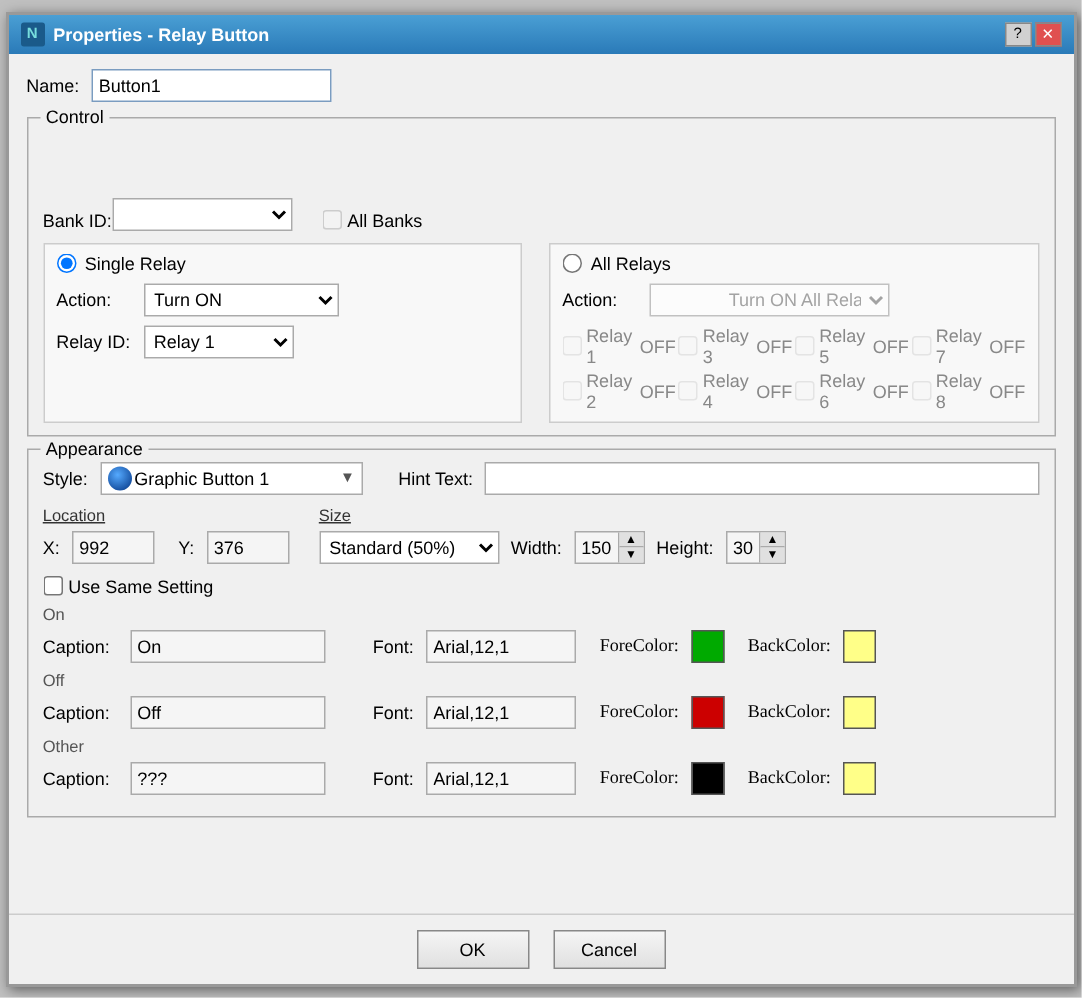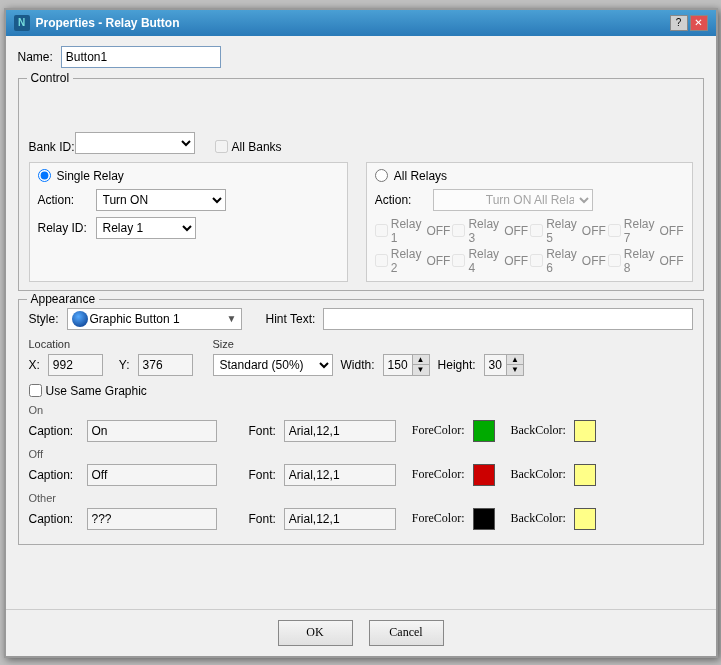--- a/index.html
+++ b/index.html
@@ -30,44 +30,44 @@
     .form-select { height: 22px; border: 1px solid #aaa; background: white; font-size: 12px; padding: 1px 2px; }
     .action-select { width: 130px; }
     .relay-select { width: 100px; }
     .all-relays-action { width: 160px; padding-left: 48px; }
     .relay-grid { display: grid; grid-template-columns: repeat(4, 1fr); gap: 2px; margin-top: 4px; }
     .relay-item { display: flex; align-items: center; gap: 3px; font-size: 11px; color: #888; }
     .disabled-checkbox { opacity: 0.5; }
     .appearance-section { }
     .style-label { font-size: 12px; }
     .hint-input { flex: 1; height: 22px; border: 1px solid #aaa; background: white; padding: 2px 4px; font-size: 12px; }
-    .group-label { font-size: 11px; color: #333; margin-bottom: 4px; }
+    .group-label { font-size: 11px; color: #333; margin-bottom: 4px; text-decoration: underline; }
     .coord-row { display: flex; align-items: center; gap: 8px; }
     .coord-label { font-size: 12px; }
     .coord-input { width: 55px; height: 22px; border: 1px solid #aaa; background: #f5f5f5; padding: 2px 4px; font-size: 12px; }
     .size-row { display: flex; align-items: center; gap: 8px; }
     .size-select { width: 120px; height: 22px; border: 1px solid #aaa; background: white; font-size: 12px; }
     .width-label, .height-label { font-size: 12px; }
     .spin-wrap { display: flex; align-items: center; border: 1px solid #aaa; background: #f5f5f5; height: 22px; }
     .spin-val { padding: 0 4px; font-size: 12px; flex: 1; }
     .spin-btns { display: flex; flex-direction: column; border-left: 1px solid #aaa; }
     .spin-btn { width: 16px; height: 10px; background: #e0e0e0; border: none; font-size: 8px; cursor: pointer; display: flex; align-items: center; justify-content: center; border-bottom: 1px solid #aaa; }
     .spin-btn:last-child { border-bottom: none; }
     .use-same-row { display: flex; align-items: center; gap: 4px; margin-bottom: 6px; }
     .caption-section { margin-bottom: 6px; }
     .caption-section-label { font-size: 11px; color: #555; margin-bottom: 4px; }
     .caption-row { display: flex; align-items: center; gap: 8px; }
     .cap-label { font-size: 12px; width: 50px; }
     .cap-input { width: 130px; height: 22px; border: 1px solid #aaa; background: #f5f5f5; padding: 2px 4px; font-size: 12px; }
     .font-label { font-size: 12px; margin-left: 24px; }
-    .font-input { width: 112px; height: 22px; border: 1px solid #aaa; background: #f5f5f5; padding: 2px 4px; font-size: 12px; }
+    .font-input { width: 100px; height: 22px; border: 1px solid #aaa; background: #f5f5f5; padding: 2px 4px; font-size: 12px; }
     .forecolor-label, .backcolor-label { font-size: 12px; margin-left: 8px; font-family: Liberation Serif, serif; }
     .color-box { width: 22px; height: 22px; border: 1px solid #555; cursor: pointer; }
     .bottom-btns { display: flex; justify-content: center; gap: 16px; padding: 10px; background: #f0f0f0; border-top: 1px solid #ccc; }
-    .dialog-btn { width: 75px; height: 26px; background: linear-gradient(to bottom, #f5f5f5, #e0e0e0); border: 1px solid #888; font-size: 12px; cursor: pointer; font-family: Liberation Serif, serif; }
+    .dialog-btn { width: 75px; height: 26px; background: linear-gradient(to bottom, #f5f5f5, #e0e0e0); border: 1px solid #888; font-size: 12px; cursor: pointer; }
     input[type=radio] { margin: 0; }
     input[type=checkbox] { margin: 0; }
     .graphic-icon { width: 16px; height: 16px; border-radius: 50%; background: radial-gradient(circle at 40% 35%, #55aaff, #003080); display: inline-block; vertical-align: middle; margin-right: 2px; }
   </style>
 </head>
 <body>
 
 <div class="dialog">
 
   <div class="title-bar">
@@ -234,21 +234,21 @@
                 <button class="spin-btn">▲</button>
                 <button class="spin-btn">▼</button>
               </div>
             </div>
           </div>
         </div>
       </div>
 
       <div class="use-same-row">
         <input type="checkbox" style="">
-        <span>Use Same Graphic</span>
+        <span>Use Same Setting</span>
       </div>
 
       <div class="caption-section">
         <div class="caption-section-label">On</div>
         <div class="caption-row">
           <span class="cap-label">Caption:</span>
           <input type="text" class="cap-input" value="On" style="">
           <span class="font-label">Font:</span>
           <input type="text" class="font-input" value="Arial,12,1" style="">
           <span class="forecolor-label">ForeColor:</span>

